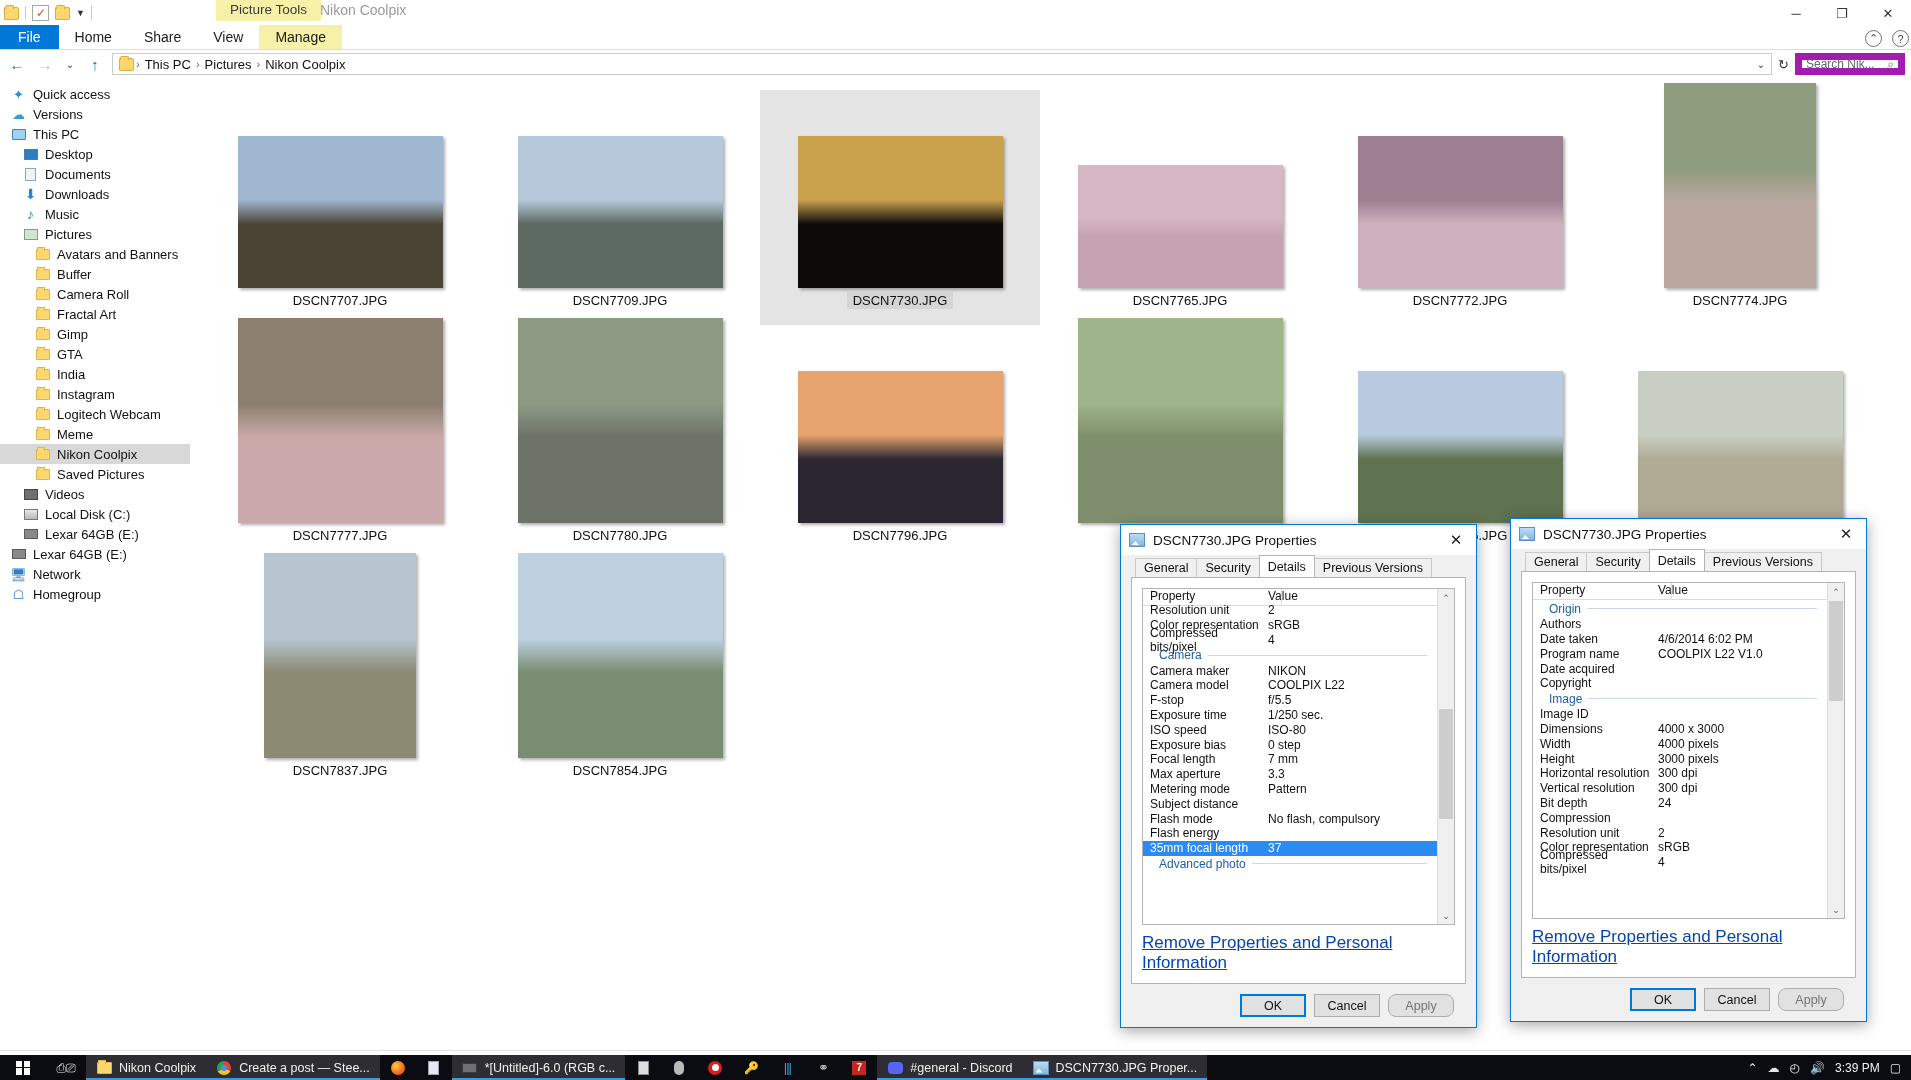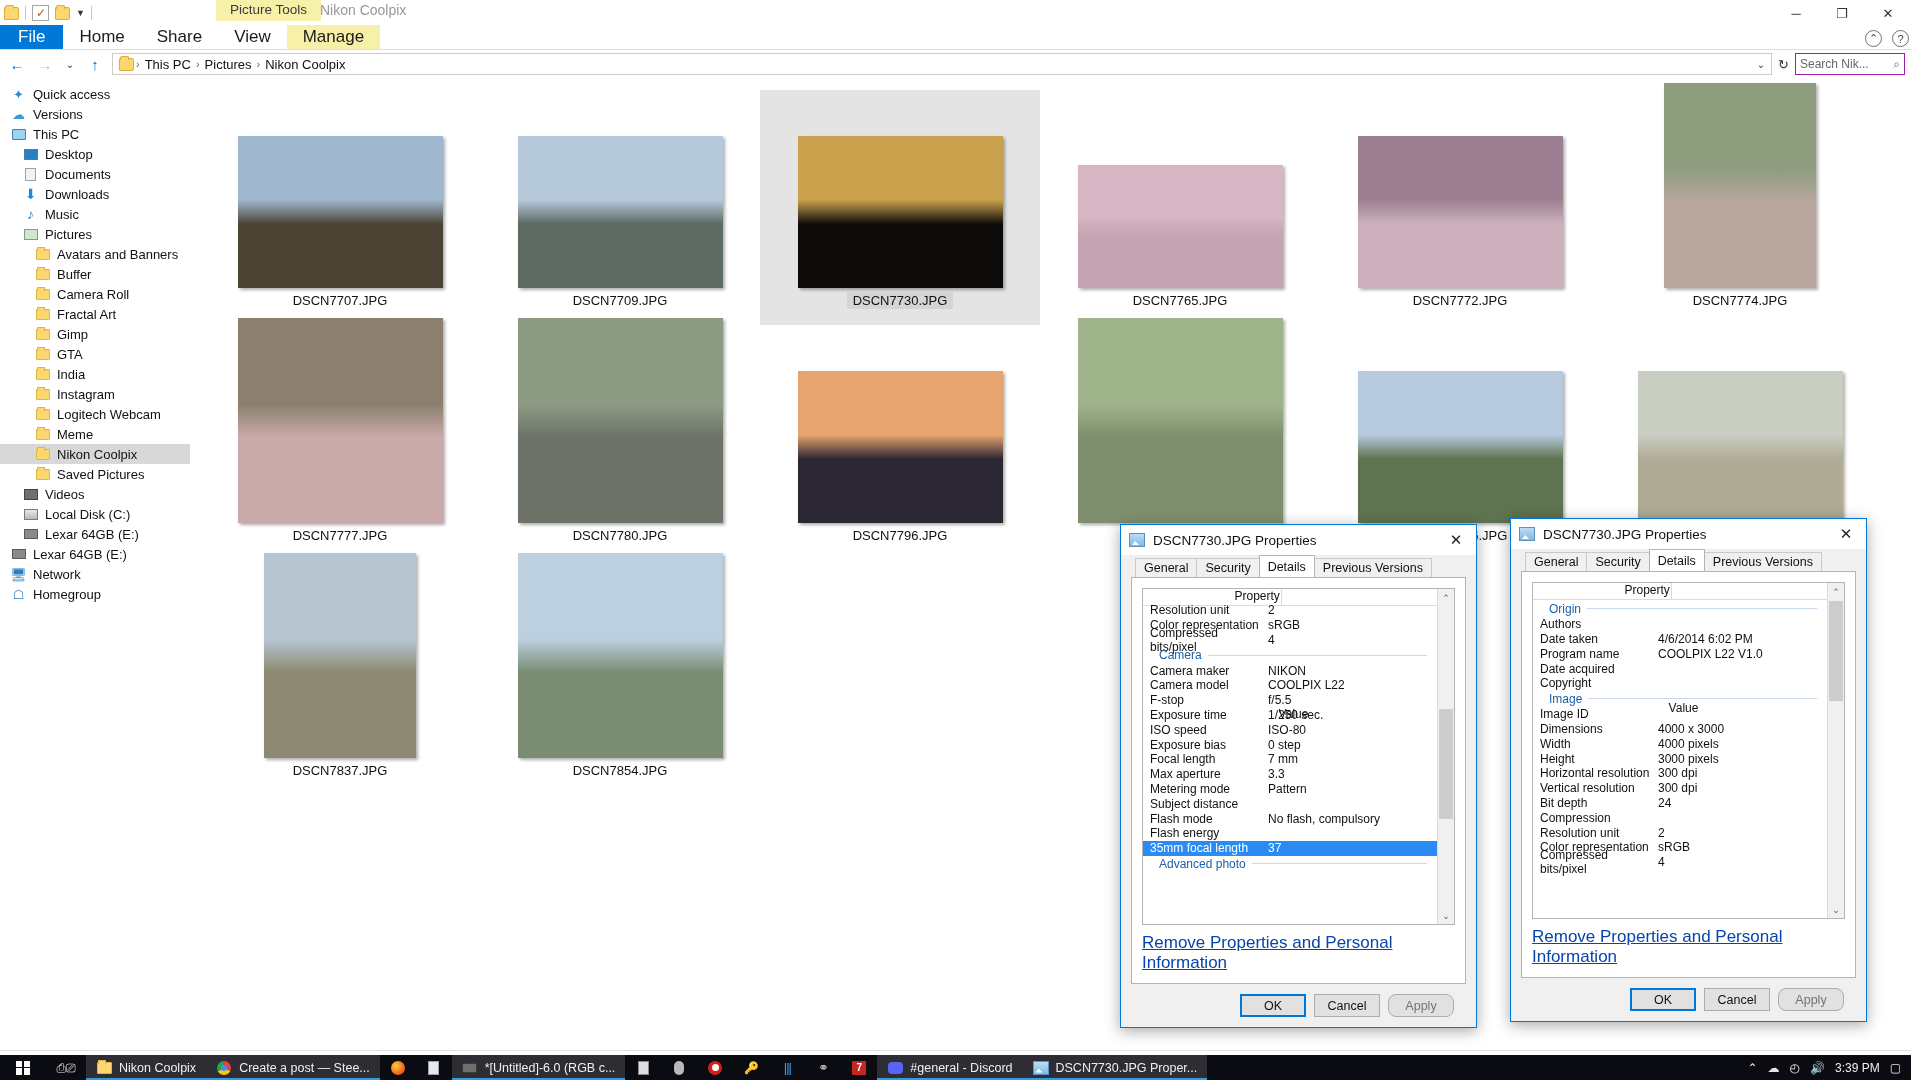--- a/index.html
+++ b/index.html
@@ -20,36 +20,36 @@
   .qat-btn .tick { position:absolute; left:3px; top:1px; color:#c05a2b; font-size:12px; line-height:12px;}
   .chev { font-size:9px; color:#333; }
   .pt-tab { position:absolute; left:216px; top:0; height:21px; background:#f7f0a8; color:#3b3b3b;
     font-size:13.5px; padding:2px 14px 0 14px; }
   .win-title { position:absolute; left:320px; top:2px; color:#9a9a9a; font-size:14px; }
   .wbtns { position:absolute; right:0; top:0; display:flex; }
   .wbtn { width:46px; height:26px; display:flex; align-items:center; justify-content:center; font-size:13px; color:#333; }
 
   
   .ribbon { height:24px; background:#fff; display:flex; align-items:flex-end; position:relative; border-bottom:1px solid #ddd;}
-  .rtab { height:24px; padding:0 16px; display:flex; align-items:center; font-size:17px; color:#1b1b1b; }
+  .rtab { height:24px; padding:0 16px; display:flex; align-items:center; font-size:14px; color:#1b1b1b; }
   .rtab.file { background:#0078d7; color:#fff; padding:0 18px; }
   .rtab.manage { background:#f7f0a8; }
   .ribbon-right { position:absolute; right:2px; bottom:2px; display:flex; gap:10px; align-items:center; color:#444; font-size:11px;}
   .circ { width:17px;height:17px;border-radius:50%;border:1px solid #6f6f6f;display:flex;align-items:center;justify-content:center;font-size:11px;}
 
   
   .addrbar { height:28px; display:flex; align-items:center; gap:6px; padding:2px 6px 2px 6px; background:#fff;}
   .navbtn { width:22px; height:22px; display:flex; align-items:center; justify-content:center; color:#0b6ec4; font-size:15px;}
   .navbtn.dim { color:#c0c0c0; }
   .navbtn.small { width:16px; font-size:10px; color:#3a3a3a;}
   .addrbox { flex:1; height:22px; border:1px solid #cccccc; background:#fff; display:flex; align-items:center; padding:0 2px; gap:2px; }
   .crumb { font-size:13px; padding:0 3px; color:#111; }
   .crumb-sep { color:#666; font-size:11px; }
   .addr-right { margin-left:auto; display:flex; align-items:center; gap:8px; padding-right:4px; color:#444; font-size:10px;}
-  .searchbox { width:110px; height:22px; border:1px solid #a21caf; display:flex; align-items:center; padding:0 4px; justify-content:space-between; }
+  .searchbox { width:110px; height:22px; border:7px solid #a21caf; display:flex; align-items:center; padding:0 4px; justify-content:space-between; }
   .searchbox span.ph { color:#666; font-size:12px; }
   .mag { color:#777; font-size:12px; }
   .refresh { font-size:13px; color:#333; }
 
   
   .body { display:flex; height:972px; }
   .navpane { width:190px; background:#fff; padding-top:6px; overflow:hidden; position:relative; }
   .nav-item { height:20px; display:flex; align-items:center; font-size:13px; color:#111; padding-left:10px; gap:6px;}
   .nav-item.sel { background:#d8d8d8; }
   .nav-item .ico { width:17px; height:15px; display:flex; align-items:center; justify-content:center; flex:0 0 17px;}
@@ -97,21 +97,21 @@
   .dlg-body { background:#f0f0f0; padding:0 10px; }
   .tabs { display:flex; align-items:flex-end; height:22px; padding-left:4px; }
   .tab { height:19px; background:#f0f0f0; border:1px solid #c9c9c9; border-bottom:none; padding:0 8px; font-size:12.5px; color:#111;
          display:flex; align-items:center; margin-right:-1px;}
   .tab.active { height:22px; background:#fff; border-color:#b4b4b4; position:relative; z-index:2;}
   .tabpage { background:#fff; border:1px solid #b4b4b4; padding:10px; }
   .listbox { border:1px solid #b4b4b4; background:#fff; position:relative; overflow:hidden; }
   .lb-inner { position:absolute; inset:0 17px 0 0; overflow:hidden; padding-top:0; }
   .prow { height:14.8px; display:flex; font-size:12px; color:#111; align-items:center; padding-left:7px; }
   .prow .pk { width:118px; flex:0 0 118px;}
-  .prow.hdr { color:#111;flex-direction:column; }
+  .prow.hdr { color:#111; }
   .prow.hdr .pk, .prow.hdr .pv { }
   .hdr-line { height:1px; background:#dcdcdc; margin:1px 0 1px 0;}
   .grp { height:16px; display:flex; align-items:center; padding-left:16px; color:#1b5fa8; font-size:12px; gap:6px;}
   .grp .ln { flex:1; height:1px; background:#c9d8ea; margin-right:10px;}
   .prow.sel { background:#2a8bf2; color:#fff; }
   .vsep { position:absolute; top:0; width:1px; background:#dcdcdc; }
   .sbar { position:absolute; right:0; top:0; bottom:0; width:17px; background:#f0f0f0; border-left:1px solid #dcdcdc;}
   .sbtn { height:17px; display:flex; align-items:center; justify-content:center; font-size:9px; color:#606060; background:#f0f0f0;}
   .sthumb { position:absolute; left:1px; width:14px; background:#cdcdcd; }
   .dlg-link { color:#0645ad; font-size:17px; text-decoration:underline; display:inline-block; margin-top:8px;}

